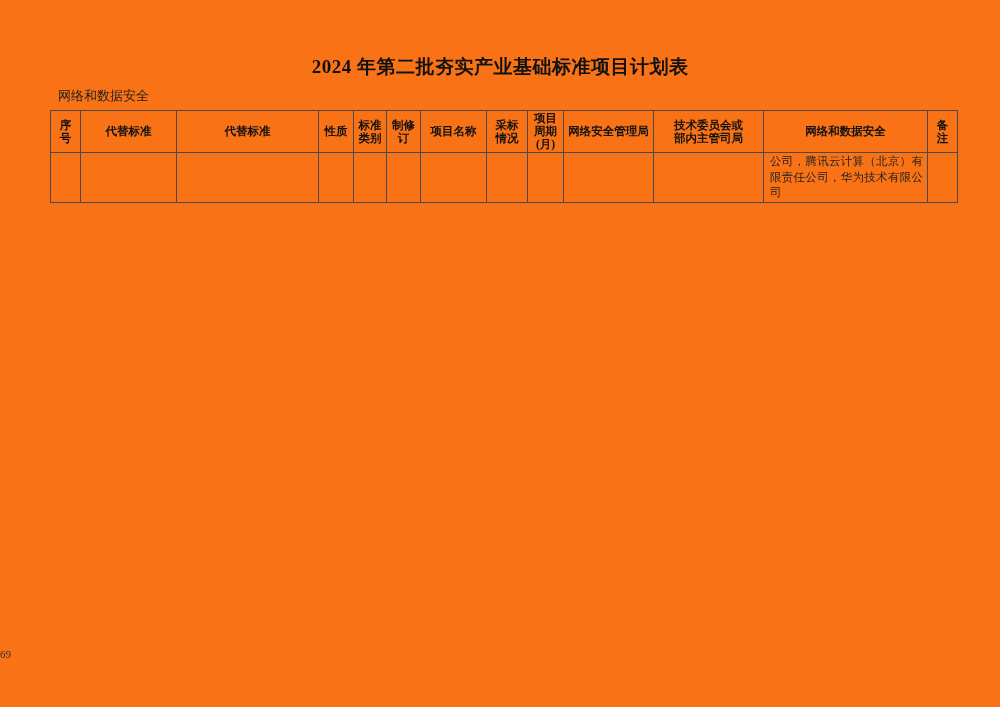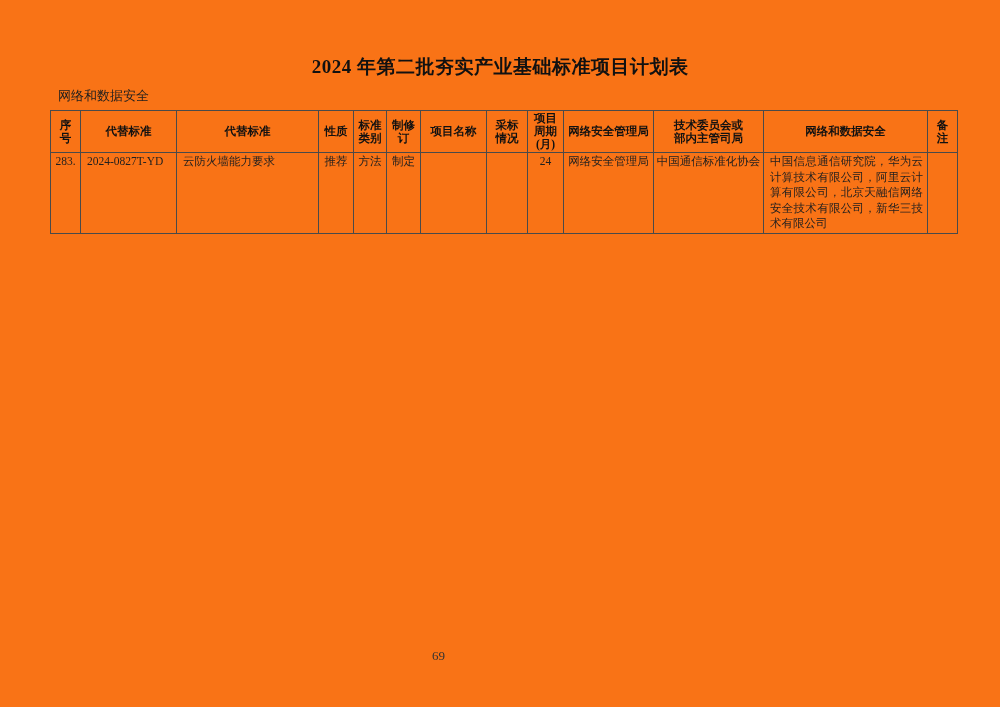--- a/index.html
+++ b/index.html
@@ -65,22 +65,21 @@
     padding-left: 6px;
     padding-right: 4px;
   }
   .plan-table td.just {
     text-align: justify;
     text-justify: inter-ideograph;
   }
   .page-number {
     position: absolute;
     top: 648px; left: 0; width: 877px;
-    text-align: center;
-    font-size: 13px;
+    font-size: 11px;
     color: #333333;
   }
 </style>
 </head>
 <body>
 
 <div class="page">
 
   <h1 class="doc-title">2024 年第二批夯实产业基础标准项目计划表</h1>
 
@@ -121,33 +120,33 @@
 (月)</th>
         <th>网络安全管理局</th>
         <th>技术委员会或
 部内主管司局</th>
         <th>网络和数据安全</th>
         <th>备
 注</th>
       </tr>
     </thead>
     <tbody>
-      <tr class="row-main">
-        <td>283.</td>
-        <td class="al">2024-0827T-YD</td>
-        <td class="al">云防火墙能力要求</td>
-        <td>推荐</td>
-        <td>方法</td>
-        <td>制定</td>
+      <tr class="row-cont">
         <td></td>
         <td></td>
-        <td>24</td>
-        <td>网络安全管理局</td>
-        <td>中国通信标准化协会</td>
-        <td class="al just">中国信息通信研究院，华为云计算技术有限公司，阿里云计算有限公司，北京天融信网络安全技术有限公司，新华三技术有限公司</td>
+        <td></td>
+        <td></td>
+        <td></td>
+        <td></td>
+        <td></td>
+        <td></td>
+        <td></td>
+        <td></td>
+        <td></td>
+        <td class="al just">公司，腾讯云计算（北京）有限责任公司，华为技术有限公司</td>
         <td></td>
       </tr>
     </tbody>
   </table>
 
   <div class="page-number">69</div>
 
 </div>
 
 </body></html>

